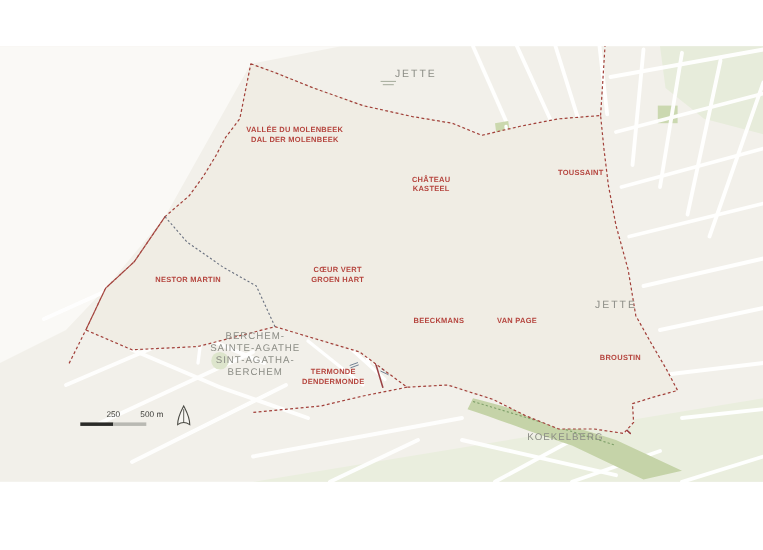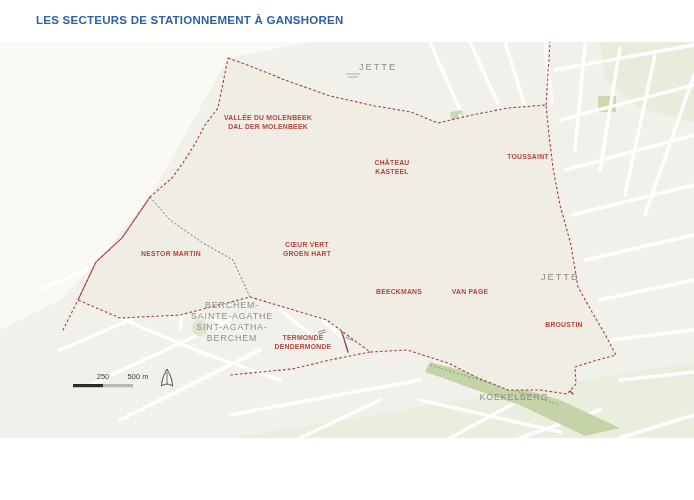--- a/index.html
+++ b/index.html
@@ -22,21 +22,20 @@
   .bluedash{stroke:#5C6F88;stroke-width:1;fill:none;stroke-dasharray:2 2;}
   .graydash{stroke:#6B7280;stroke-width:1;fill:none;stroke-dasharray:2 2;}
   .greendash{stroke:#7FA06A;stroke-width:1;fill:none;stroke-dasharray:2 2;}
 </style>
 </head>
 <body>
 
 <div class="stage">
 
   <div class="hdr">
-    <span class="t1">LES SECTEURS DE STATIONNEMENT À GANSHOREN</span>
   </div>
 
   <svg width="694" height="500" viewBox="0 0 694 500">
 
     <rect x="0" y="42" width="694" height="396" fill="#F2F0EA"></rect>
 
     <polygon points="0,42 310,42 228,58 150,197 96,262 60,300 0,330" fill="#FAF9F6"></polygon>
     <polygon points="600,42 694,42 694,122 640,108 605,80" fill="#E7ECDB"></polygon>
     <polygon points="230,438 694,362 694,438" fill="#EAEEDE"></polygon>
     <rect x="598" y="96" width="18" height="16" fill="#CBD8B0"></rect>

